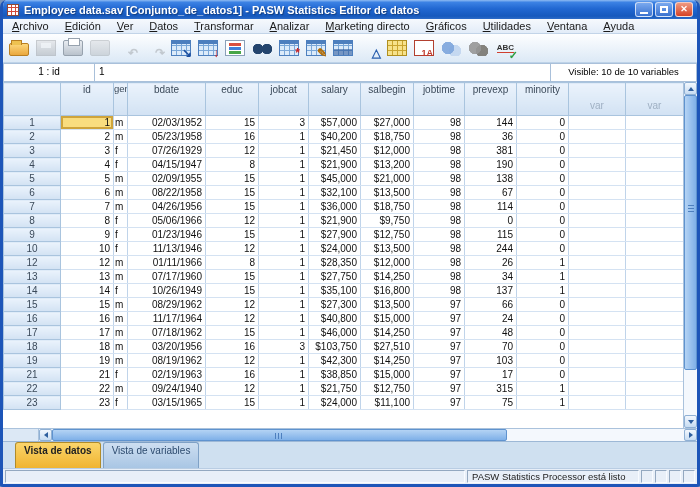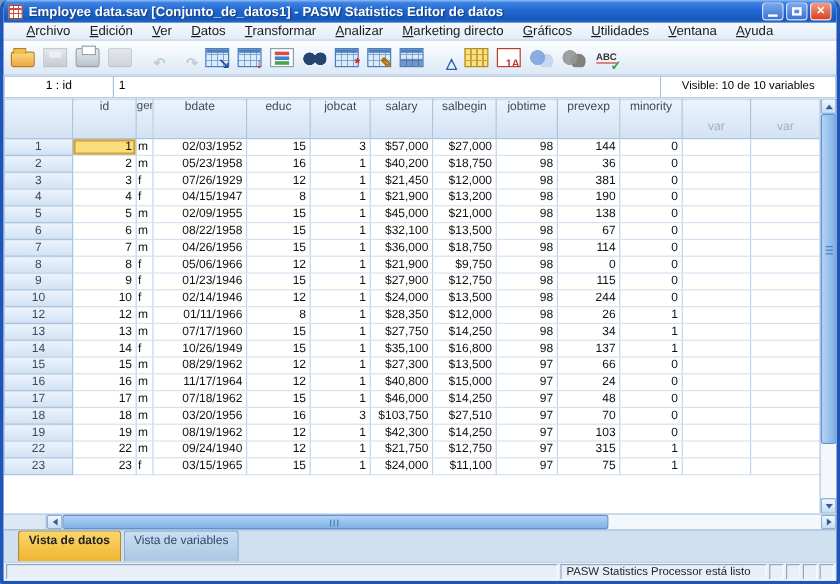--- a/index.html
+++ b/index.html
@@ -17,21 +17,21 @@
   .title-text{ color:#fff; font-weight:bold; font-size:11px; margin-left:5px; flex:1;
     text-shadow:1px 1px 1px #133d7e; white-space:nowrap; overflow:hidden; }
   .winbtns{ display:flex; gap:2px; }
   .wbtn{ width:18px; height:15px; border-radius:3px; border:1px solid rgba(255,255,255,.7);
     color:#fff; font-size:9px; font-weight:bold; display:flex; align-items:center; justify-content:center;
     background:linear-gradient(180deg,#7aa9ef,#3a72cf); line-height:1; }
   .wbtn.close{ background:linear-gradient(180deg,#ef9a82,#d64226); }
   .wbtn .minbar{ width:8px; height:0; border-bottom:2px solid #fff; margin-top:7px; }
   .wbtn .maxbox{ width:8px; height:7px; border:2px solid #fff; }
   
-  .menubar{ flex:0 0 15px; display:flex; gap:2px; padding:1px 12px; font-size:11px;
+  .menubar{ flex:0 0 15px; display:flex; gap:2px; padding:1px 2px; font-size:11px;
     background:linear-gradient(180deg,#f6f9fd,#e2ecf8); border-bottom:1px solid #c2d4e8; }
   .menu-item{ padding:0 7px; color:#1a1a1a; display:inline-block; }
   .menu-item::first-letter{ text-decoration:underline; }
   
   .toolbar{ flex:0 0 29px; display:flex; align-items:center; gap:1px; padding:1px 3px;
     background:linear-gradient(180deg,#fdfeff,#dce9f6); border-bottom:1px solid #bed3e8; }
   .tbtn{ width:26px; height:26px; position:relative; display:flex; align-items:center;
     justify-content:center; border-radius:3px; }
   .tbtn.disabled{ opacity:.45; filter:grayscale(70%); }
   .ibase{ display:block; width:20px; height:16px; position:relative; }
@@ -404,21 +404,21 @@
               <td>98</td>
               <td>115</td>
               <td>0</td>
               <td></td>
               <td></td>
             </tr>
             <tr>
               <th>10</th>
               <td>10</td>
               <td class="left">f</td>
-              <td>02/14/1946</td>
+              <td>11/13/1946</td>
               <td>12</td>
               <td>1</td>
               <td>$24,000</td>
               <td>$13,500</td>
               <td>98</td>
               <td>244</td>
               <td>0</td>
               <td></td>
               <td></td>
             </tr>
@@ -531,20 +531,35 @@
               <th>19</th>
               <td>19</td>
               <td class="left">m</td>
               <td>08/19/1962</td>
               <td>12</td>
               <td>1</td>
               <td>$42,300</td>
               <td>$14,250</td>
               <td>97</td>
               <td>103</td>
+              <td>0</td>
+              <td></td>
+              <td></td>
+            </tr>
+            <tr>
+              <th>21</th>
+              <td>21</td>
+              <td class="left">f</td>
+              <td>02/19/1963</td>
+              <td>16</td>
+              <td>1</td>
+              <td>$38,850</td>
+              <td>$15,000</td>
+              <td>97</td>
+              <td>17</td>
               <td>0</td>
               <td></td>
               <td></td>
             </tr>
             <tr>
               <th>22</th>
               <td>22</td>
               <td class="left">m</td>
               <td>09/24/1940</td>
               <td>12</td>

